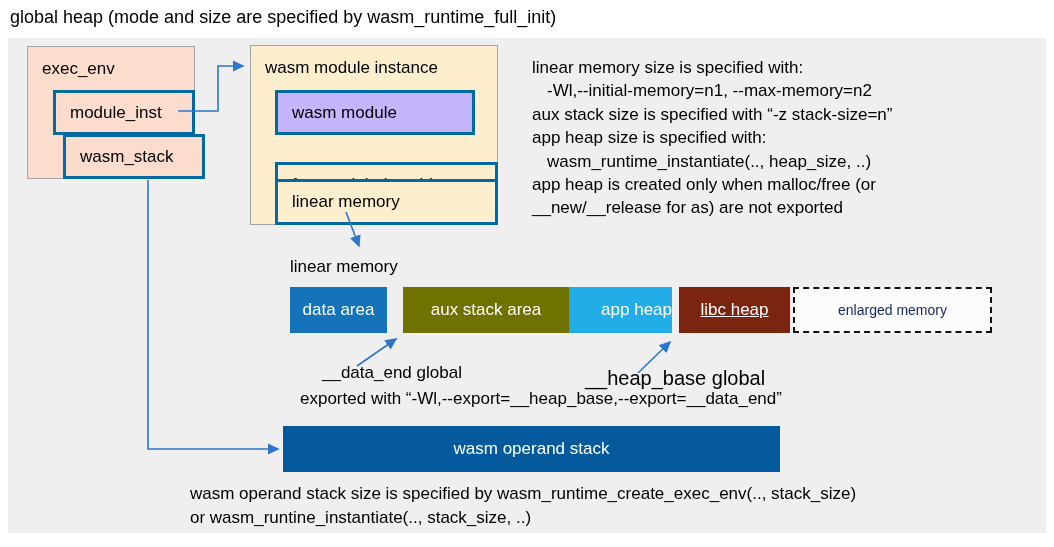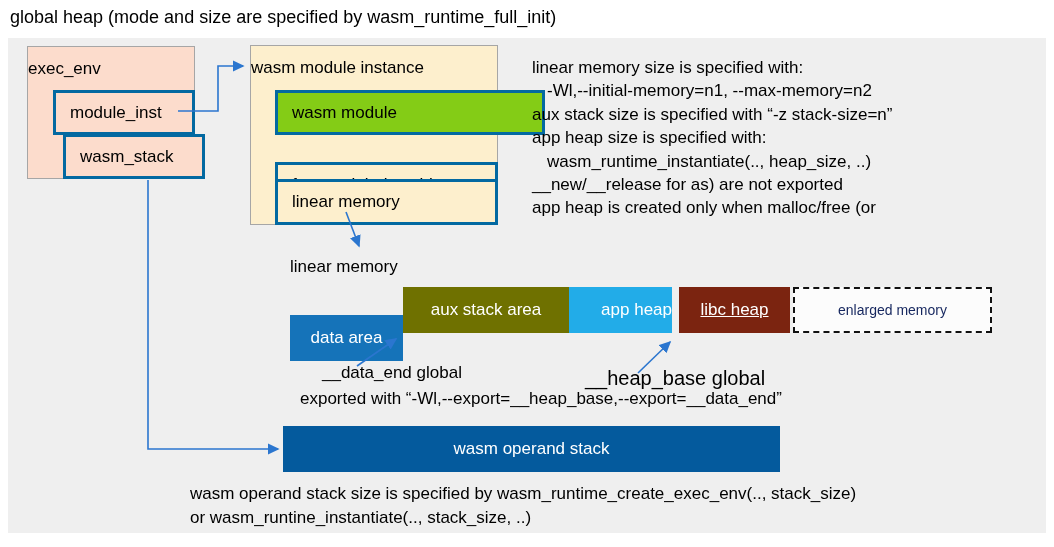--- a/index.html
+++ b/index.html
@@ -9,44 +9,44 @@
     -webkit-font-smoothing:antialiased;
   }
   .abs{position:absolute;}
   #title{left:10px;top:7px;font-size:18px;color:#000;white-space:nowrap;}
   #panel{left:8px;top:38px;width:1038px;height:495px;background:#efefef;}
 
   
   .box{position:absolute;border:1px solid #a6a6a6;box-sizing:border-box;font-size:17px;}
   .peach{background:#fcdccc;}
   .cream{background:#fdefcd;}
-  .box .hdr{display:block;white-space:nowrap;}
+  .box .hdr{display:block;padding-left:14px;white-space:nowrap;}
   .row{position:absolute;border:3px solid #0369a1;box-sizing:border-box;
        display:flex;align-items:center;padding-left:14px;font-size:17px;white-space:nowrap;}
 
   #exec-env{left:27px;top:46px;width:168px;height:133px;}
   #exec-env .hdr{line-height:43px;}
   #row-module-inst{left:53px;top:90px;width:142px;height:45px;background:#fcdccc;}
   #row-wasm-stack{left:63px;top:134px;width:142px;height:45px;background:#fcdccc;}
 
   #wmi{left:250px;top:45px;width:248px;height:180px;}
   #wmi .hdr{line-height:44px;}
-  #row-wasm-module{left:275px;top:90px;width:270px;height:45px;background:#84cc16;}
+  #row-wasm-module{left:275px;top:90px;width:200px;height:45px;background:#c4b5fd;}
   #row-funcs{left:275px;top:134px;width:223px;height:46px;background:#fdefcd;margin-top:28px;}
   #row-linmem{left:275px;top:179px;width:223px;height:46px;background:#fdefcd;}
 
   
   #notes{left:532px;top:56px;font-size:17px;line-height:23.4px;white-space:nowrap;}
   #notes .indent{padding-left:15px;}
 
   
   #linmem-label{left:290px;top:257px;font-size:17px;}
   .seg{position:absolute;top:287px;height:46px;display:flex;align-items:center;
        justify-content:center;color:#fff;font-size:17px;white-space:nowrap;}
-  #seg-data{left:290px;width:113px;background:#1573b9;margin-top:28px;}
+  #seg-data{left:290px;width:97px;background:#1573b9;}
   #seg-aux{left:403px;width:166px;background:#6f7100;}
   #seg-appheap{left:569px;width:103px;background:#22ace8;justify-content:flex-end;}
   #seg-libc{left:679px;width:111px;background:#7b2410;text-decoration:underline;}
   #seg-enlarged{left:793px;width:199px;top:287px;height:46px;position:absolute;
        background:#fcfcfc;border:2px dashed #111;box-sizing:border-box;
        display:flex;align-items:center;justify-content:center;
        color:#15265e;font-size:14px;white-space:nowrap;}
 
   
   #lbl-data-end{left:322px;top:363px;font-size:17px;white-space:nowrap;}
@@ -91,22 +91,22 @@
 <div class="row" id="row-linmem">
   <span>linear memory</span>
 </div>
 
 <div class="abs" id="notes">
   <div>linear memory size is specified with:</div>
   <div class="indent">-Wl,--initial-memory=n1, --max-memory=n2</div>
   <div>aux stack size is specified with “-z stack-size=n”</div>
   <div>app heap size is specified with:</div>
   <div class="indent">wasm_runtime_instantiate(.., heap_size, ..)</div>
+  <div>app heap is created only when malloc/free (or</div>
   <div>__new/__release for as) are not exported</div>
-  <div>app heap is created only when malloc/free (or</div>
 </div>
 
 <div class="abs" id="linmem-label">linear memory</div>
 <div class="seg" id="seg-data">
   <span>data area</span>
 </div>
 <div class="seg" id="seg-aux">
   <span>aux stack area</span>
 </div>
 <div class="seg" id="seg-appheap">

